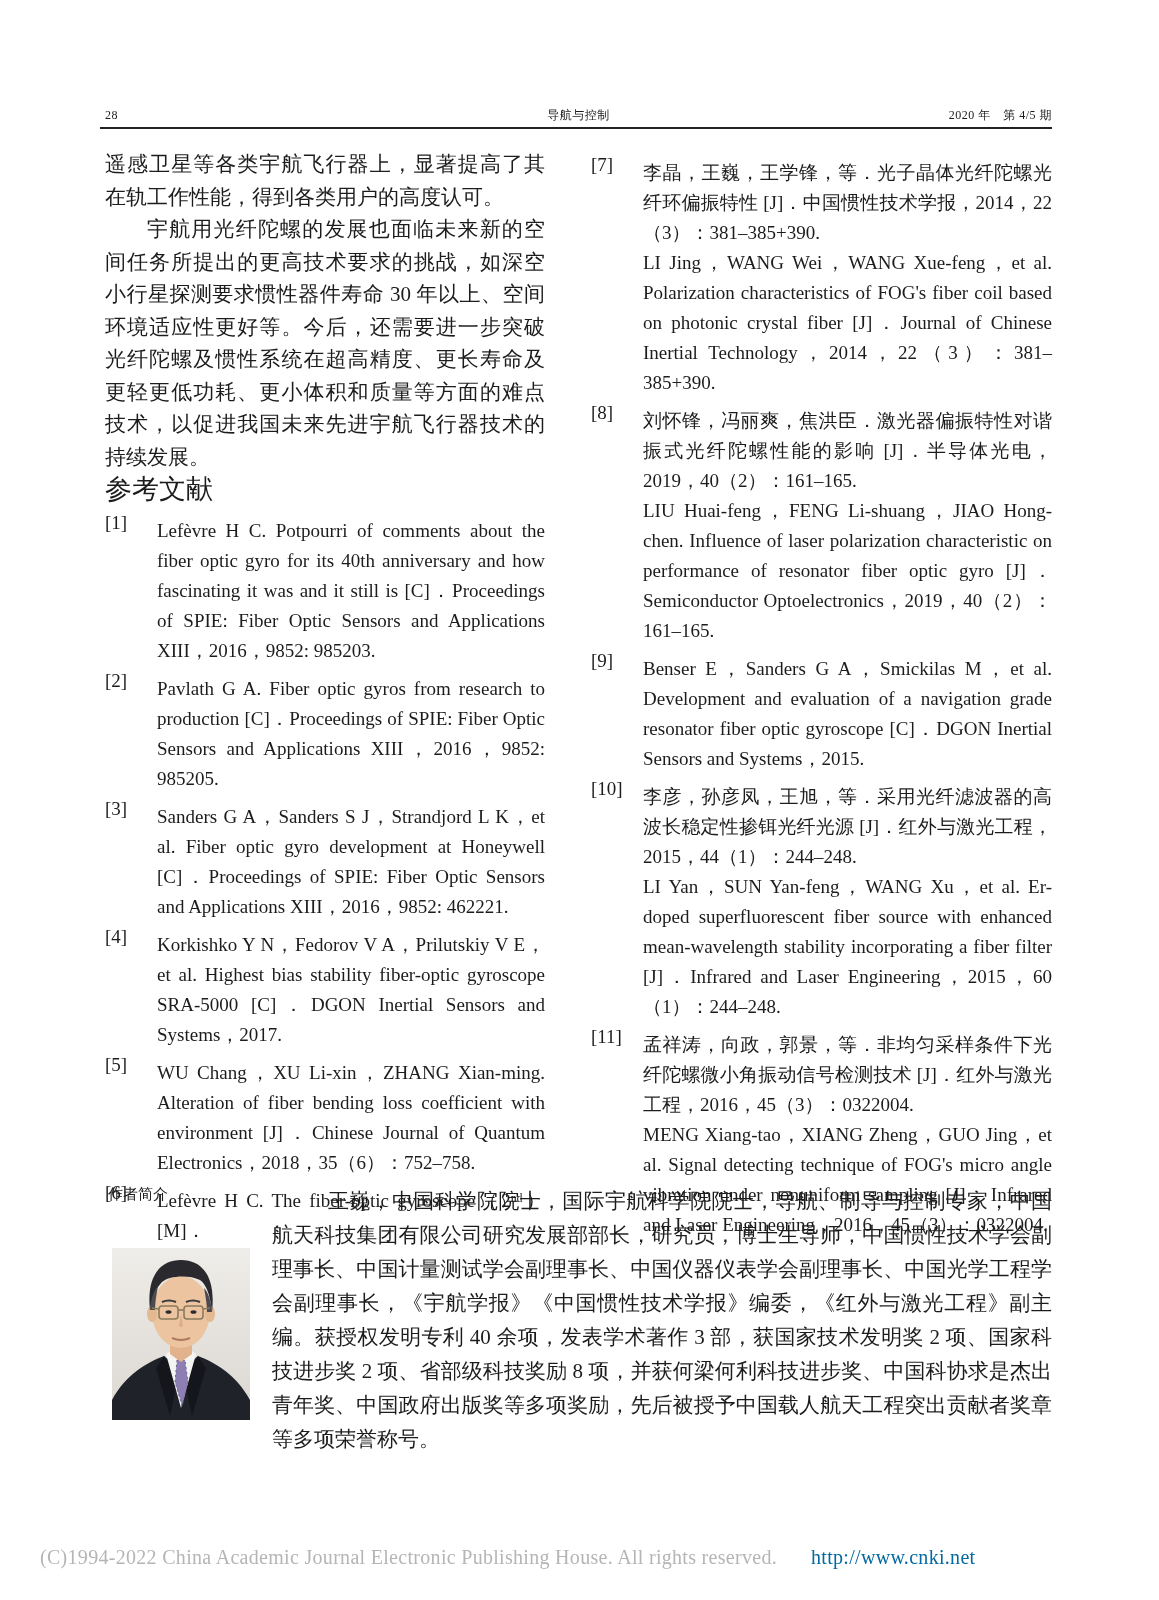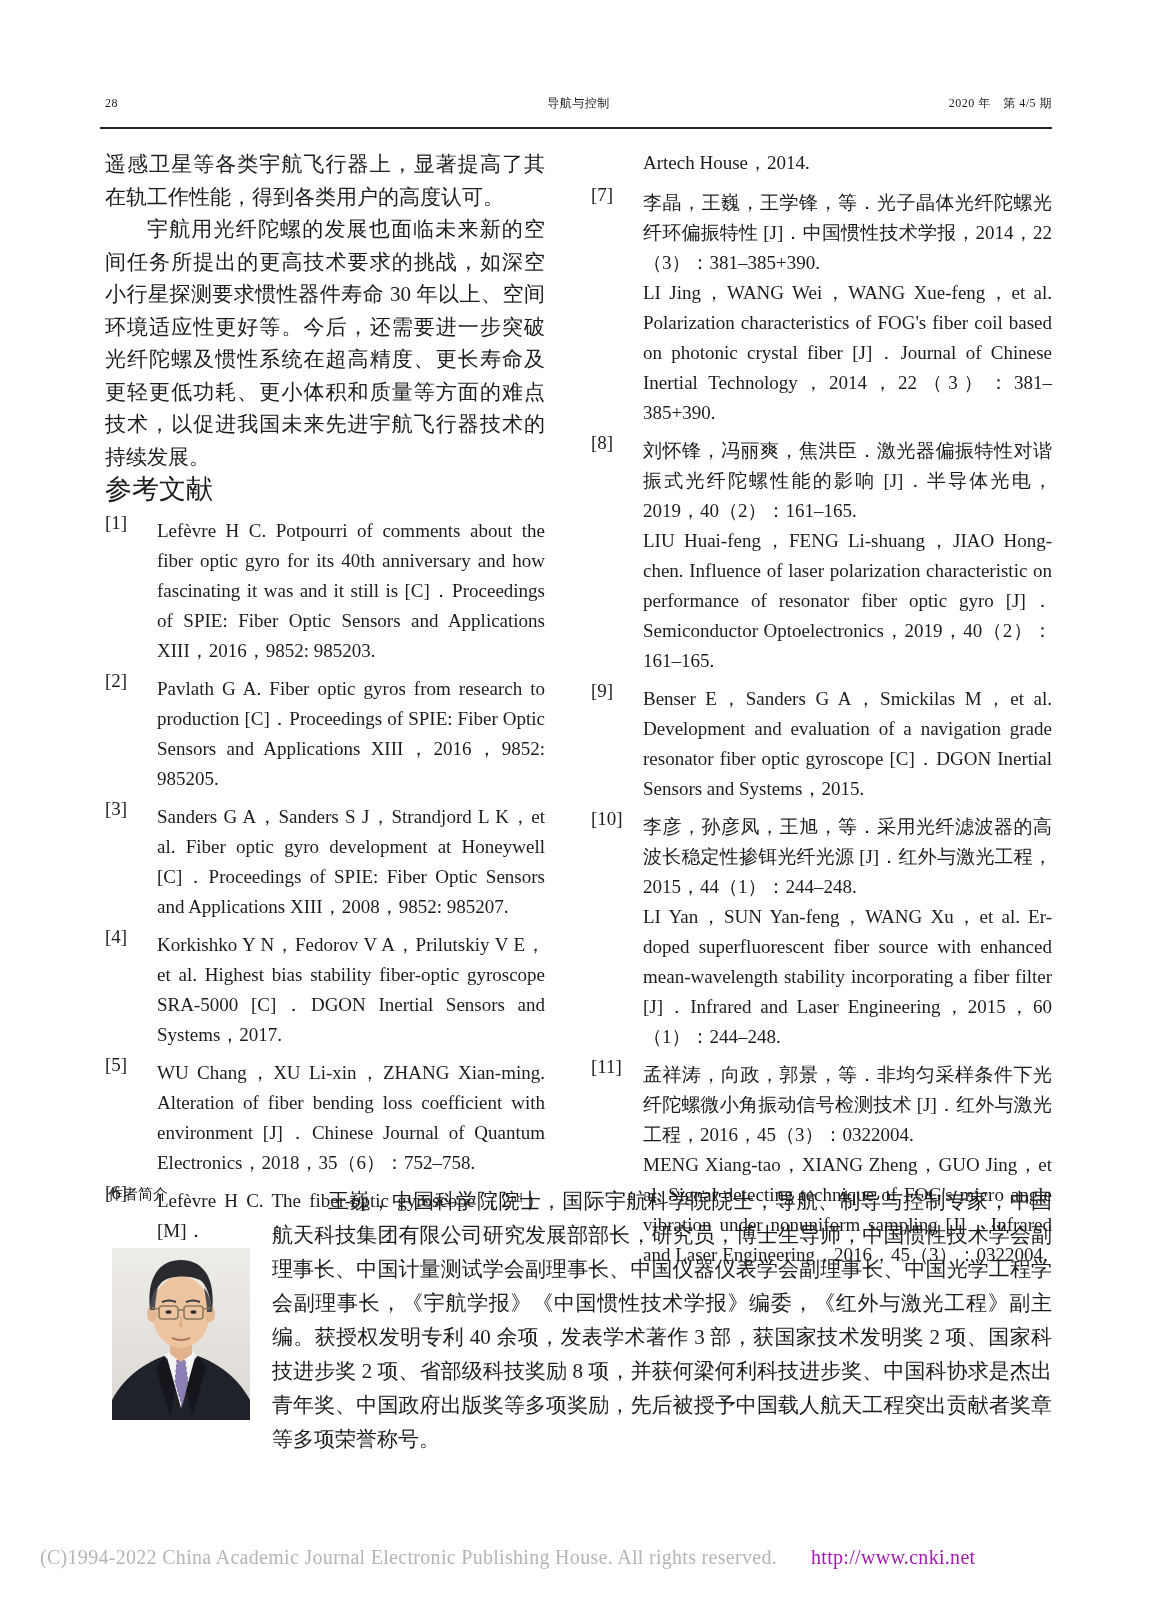--- a/index.html
+++ b/index.html
@@ -14,21 +14,21 @@
     overflow:hidden;
   }
   
   .header-row {
     position:absolute; top:95px; left:105px; width:947px;
     display:flex; align-items:baseline;
     font-size:12px; letter-spacing:0.5px;
   }
   .header-row .h-left  { flex:1; text-align:left;  }
   .header-row .h-center{ flex:2; text-align:center;}
-  .header-row .h-right { flex:1; text-align:right; white-space:nowrap;}
+  .header-row .h-right { flex:1; text-align:right; white-space:nowrap;margin-top:12px;}
   .header-rule {
     position:absolute; top:127px; left:100px; width:952px;
     border-top:2px solid #222;
   }
   
   .columns {
     position:absolute; top:148px; left:105px; width:947px;
     display:flex; gap:46px;
   }
   .col-left  { width:440px; }
@@ -65,21 +65,21 @@
     font-size:21px; line-height:34px;
     text-align:justify; text-justify:inter-ideograph;
     text-indent:56px;
   }
   
   .footer {
     position:absolute; top:1546px; left:40px; width:1080px;
     font-size:20px; color:#b5b5b5; letter-spacing:0.3px;
     white-space:nowrap;
   }
-  .footer .url { color:#a21caf; margin-left:34px; }
+  .footer .url { color:#0369a1; margin-left:34px; }
 </style>
 </head>
 <body>
 
 <div class="page">
 
   <div class="header-row">
     <span class="h-left">28</span>
     <span class="h-center">导航与控制</span>
     <span class="h-right">2020 年　第 4/5 期</span>
@@ -100,21 +100,21 @@
           </div>
           <div class="ref">
             <span class="ref-label">[2]</span>
             <div class="ref-body">
               <p>Pavlath G A. Fiber optic gyros from research to production [C]．Proceedings of SPIE: Fiber Optic Sensors and Applications XIII，2016，9852: 985205.</p>
             </div>
           </div>
           <div class="ref">
             <span class="ref-label">[3]</span>
             <div class="ref-body">
-              <p>Sanders G A，Sanders S J，Strandjord L K，et al. Fiber optic gyro development at Honeywell [C]．Proceedings of SPIE: Fiber Optic Sensors and Applications XIII，2008，9852: 985207.</p>
+              <p>Sanders G A，Sanders S J，Strandjord L K，et al. Fiber optic gyro development at Honeywell [C]．Proceedings of SPIE: Fiber Optic Sensors and Applications XIII，2016，9852: 462221.</p>
             </div>
           </div>
           <div class="ref">
             <span class="ref-label">[4]</span>
             <div class="ref-body">
               <p>Korkishko Y N，Fedorov V A，Prilutskiy V E，et al. Highest bias stability fiber-optic gyroscope SRA-5000 [C]．DGON Inertial Sensors and Systems，2017.</p>
             </div>
           </div>
           <div class="ref">
             <span class="ref-label">[5]</span>
@@ -124,21 +124,20 @@
           </div>
           <div class="ref">
             <span class="ref-label">[6]</span>
             <div class="ref-body">
               <p>Lefèvre H C. The fiber-optic gyroscope（2ⁿᵈ）  [M]．</p>
             </div>
           </div>
         </div>
     </div>
     <div class="col-right">
-      <p class="ref-cont">Artech House，2014.</p>
       <div class="ref-list">
           <div class="ref">
             <span class="ref-label">[7]</span>
             <div class="ref-body">
               <p>李晶，王巍，王学锋，等．光子晶体光纤陀螺光纤环偏振特性 [J]．中国惯性技术学报，2014，22（3）：381–385+390.</p>
               <p>LI Jing，WANG Wei，WANG Xue-feng，et al. Polarization characteristics of FOG's fiber coil based on photonic crystal fiber [J]．Journal of Chinese Inertial Technology，2014，22（3）：381–385+390.</p>
             </div>
           </div>
           <div class="ref">
             <span class="ref-label">[8]</span>

